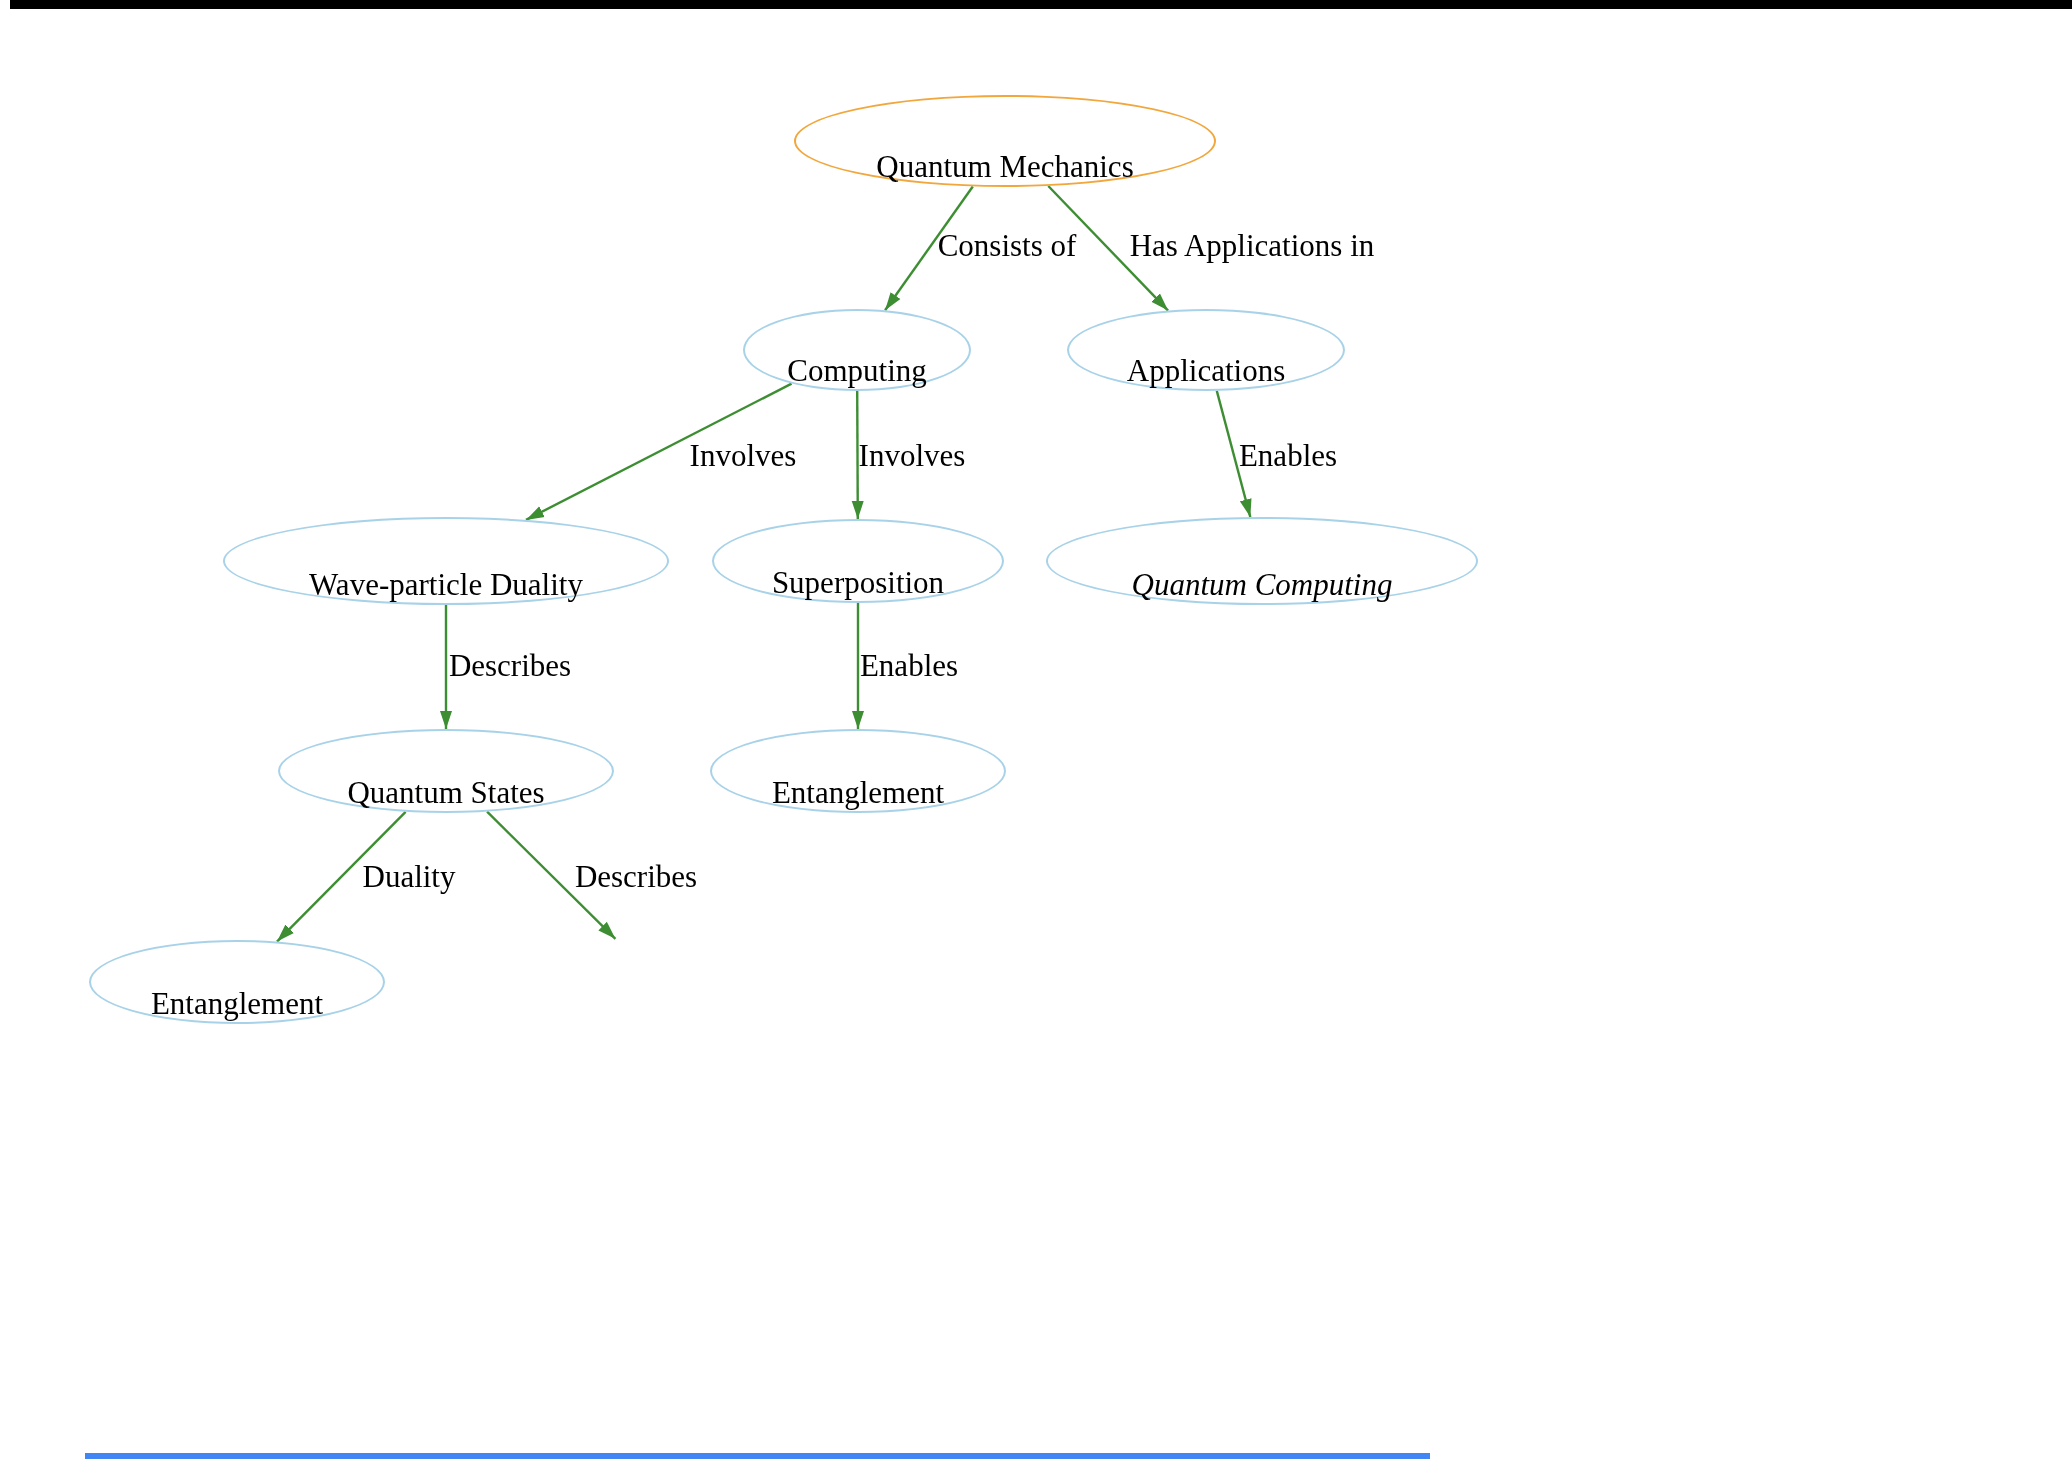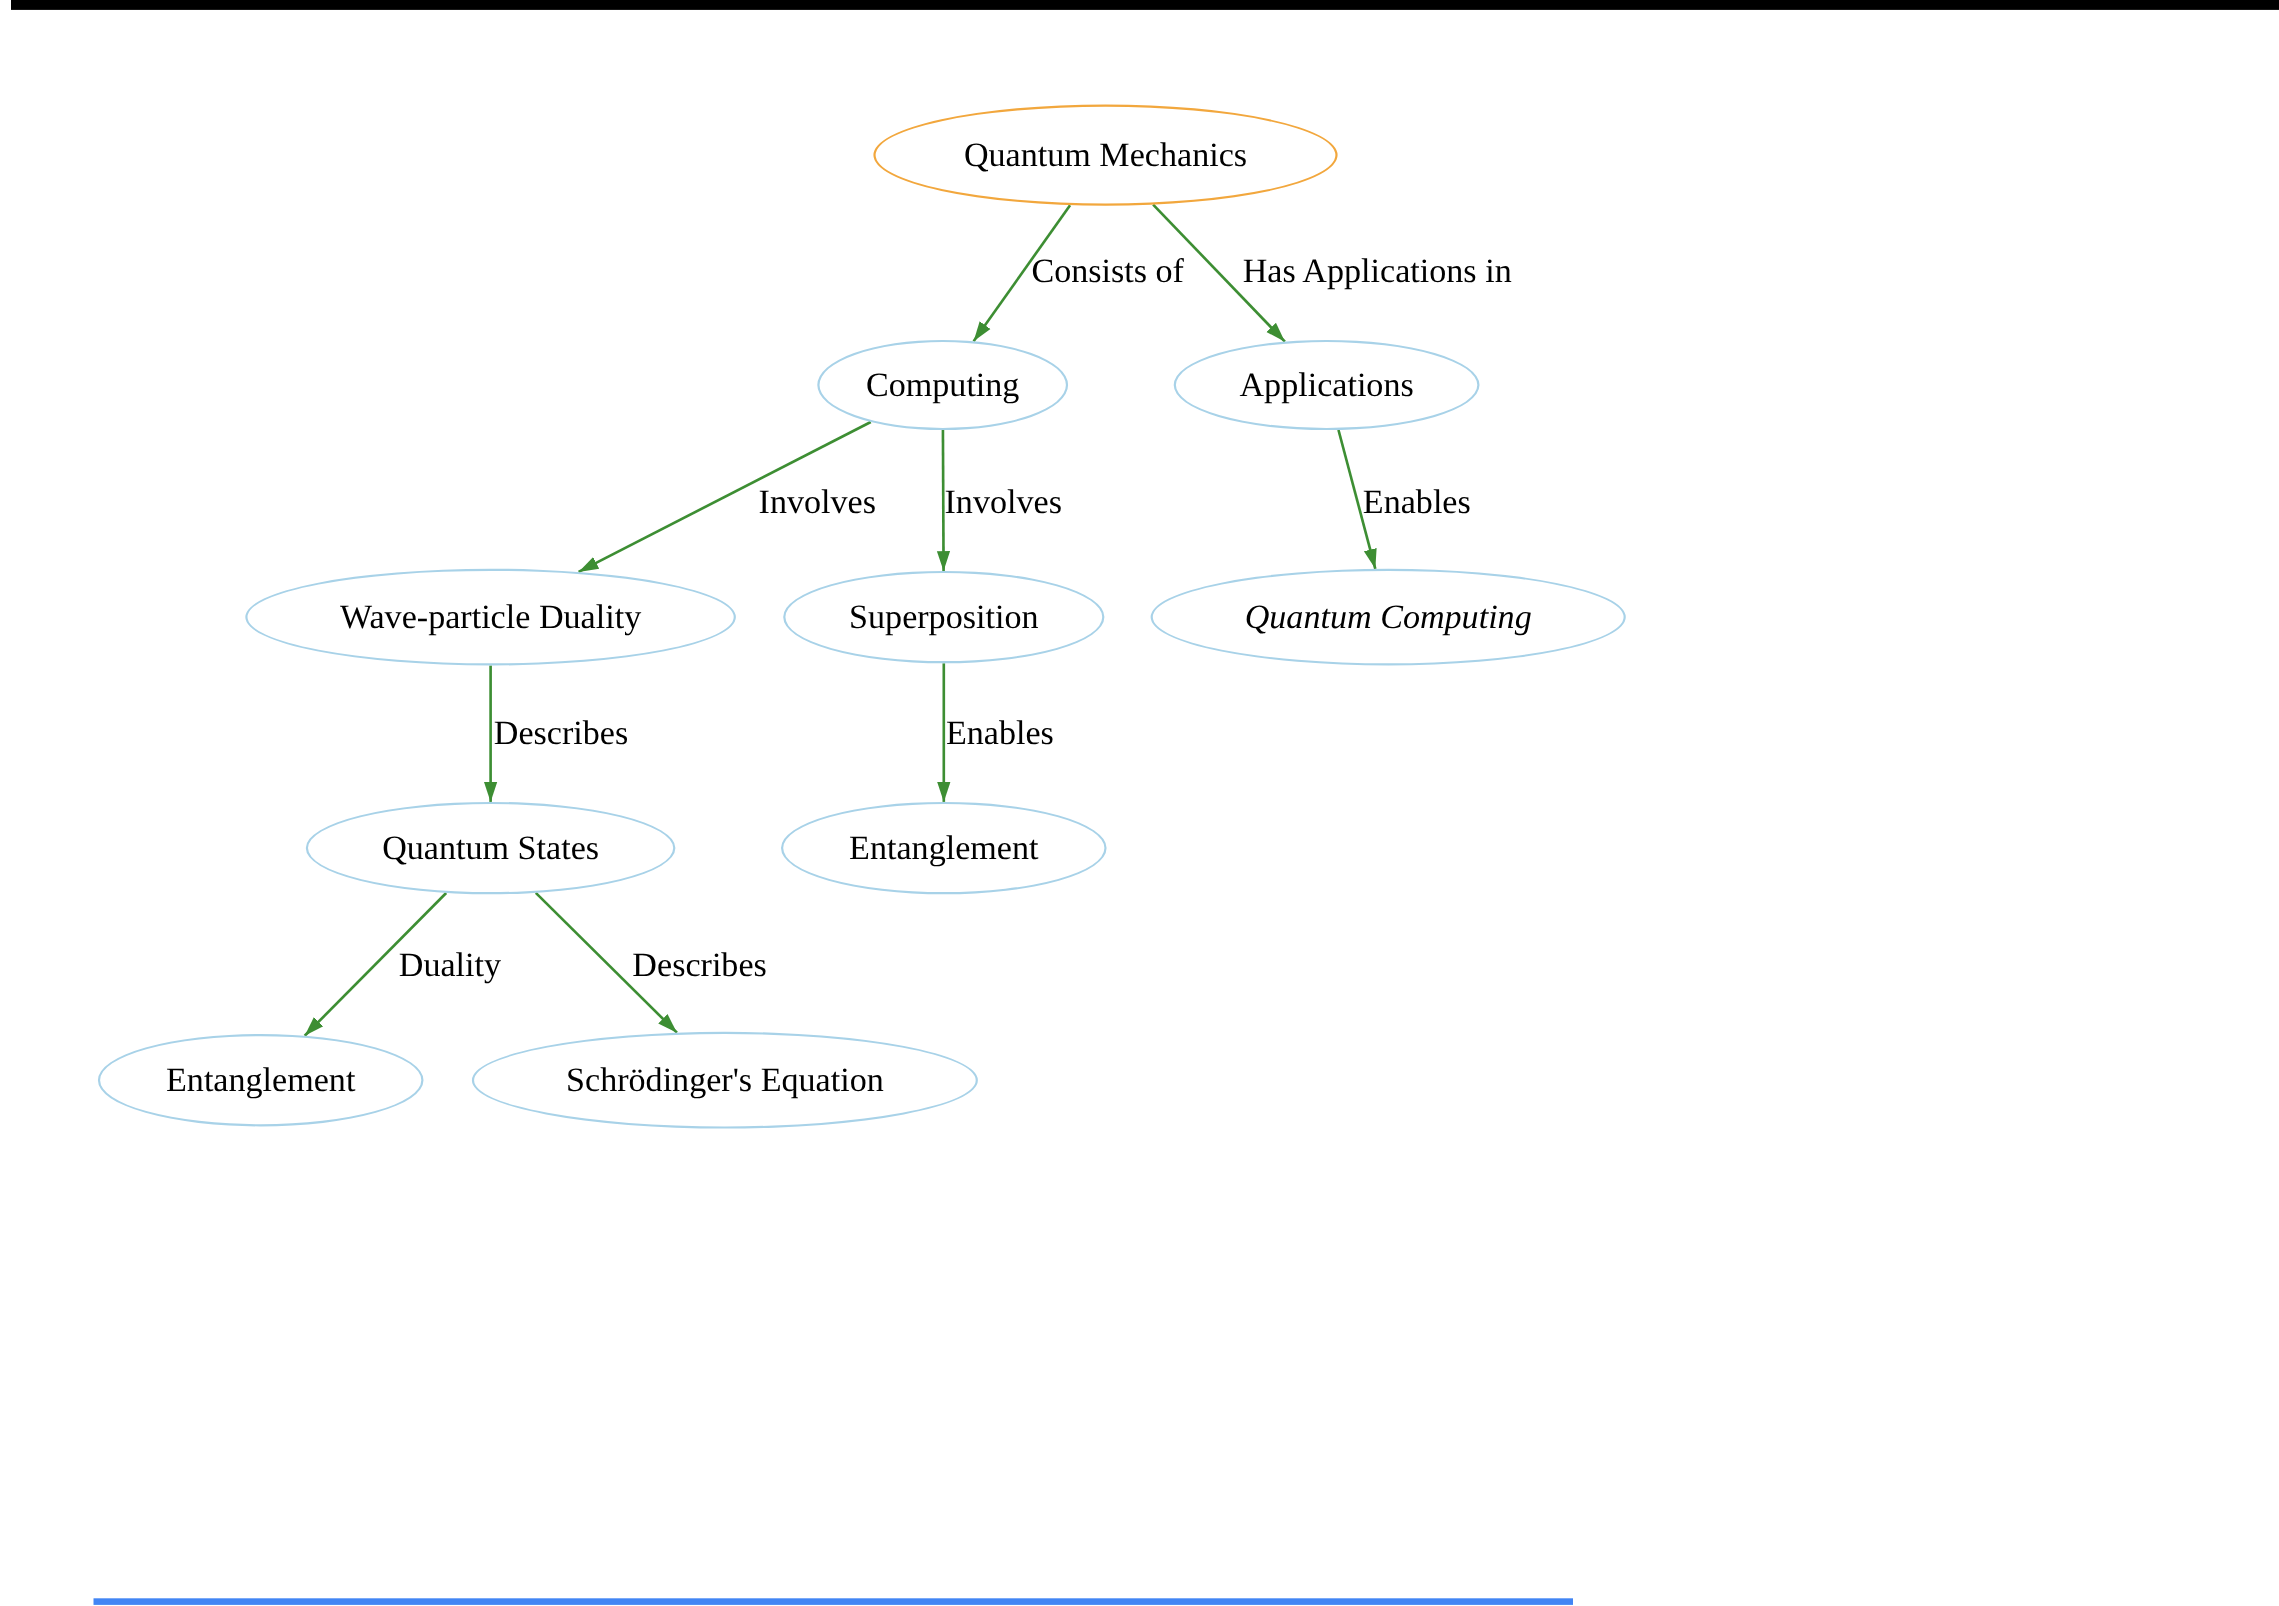--- a/index.html
+++ b/index.html
@@ -34,21 +34,21 @@
     width: 2072px; height: 1460px;
   }
 
   #nodes-layer { position: absolute; top: 0; left: 0; width: 100%; height: 100%; }
 
   .node {
     position: absolute;
     border: 2.5px solid var(--node-stroke, #A8D2E8);
     border-radius: 50%;
     display: flex;
-    align-items: center;
+    align-items: flex-end;
     justify-content: center;
     background: #ffffff;
   }
   .node.root { border-color: var(--root-stroke, #F2A73D); }
 
   .node-label {
     font-size: 31px;
     color: var(--text, #000000);
     white-space: nowrap;
   }
@@ -107,23 +107,20 @@
       </div>
       <div class="node" style="left: 278px; top: 729px; width: 336px; height: 84px;">
         <span class="node-label">Quantum States</span>
       </div>
       <div class="node" style="left: 710px; top: 729px; width: 296px; height: 84px;">
         <span class="node-label">Entanglement</span>
       </div>
       <div class="node" style="left: 89px; top: 940px; width: 296px; height: 84px;">
         <span class="node-label">Entanglement</span>
       </div>
-      <div class="node" style="left: 429px; top: 938px; width: 460px; height: 88px;">
-        <span class="node-label">Schrödinger's Equation</span>
-      </div>
       <div class="edge-label" style="left: 1007px; top: 246px;">Consists of</div>
       <div class="edge-label" style="left: 1252px; top: 246px;">Has Applications in</div>
       <div class="edge-label" style="left: 743px; top: 456px;">Involves</div>
       <div class="edge-label" style="left: 912px; top: 456px;">Involves</div>
       <div class="edge-label" style="left: 1288px; top: 456px;">Enables</div>
       <div class="edge-label" style="left: 510px; top: 666px;">Describes</div>
       <div class="edge-label" style="left: 909px; top: 666px;">Enables</div>
       <div class="edge-label" style="left: 409px; top: 877px;">Duality</div>
       <div class="edge-label" style="left: 636px; top: 877px;">Describes</div>
     </div>

